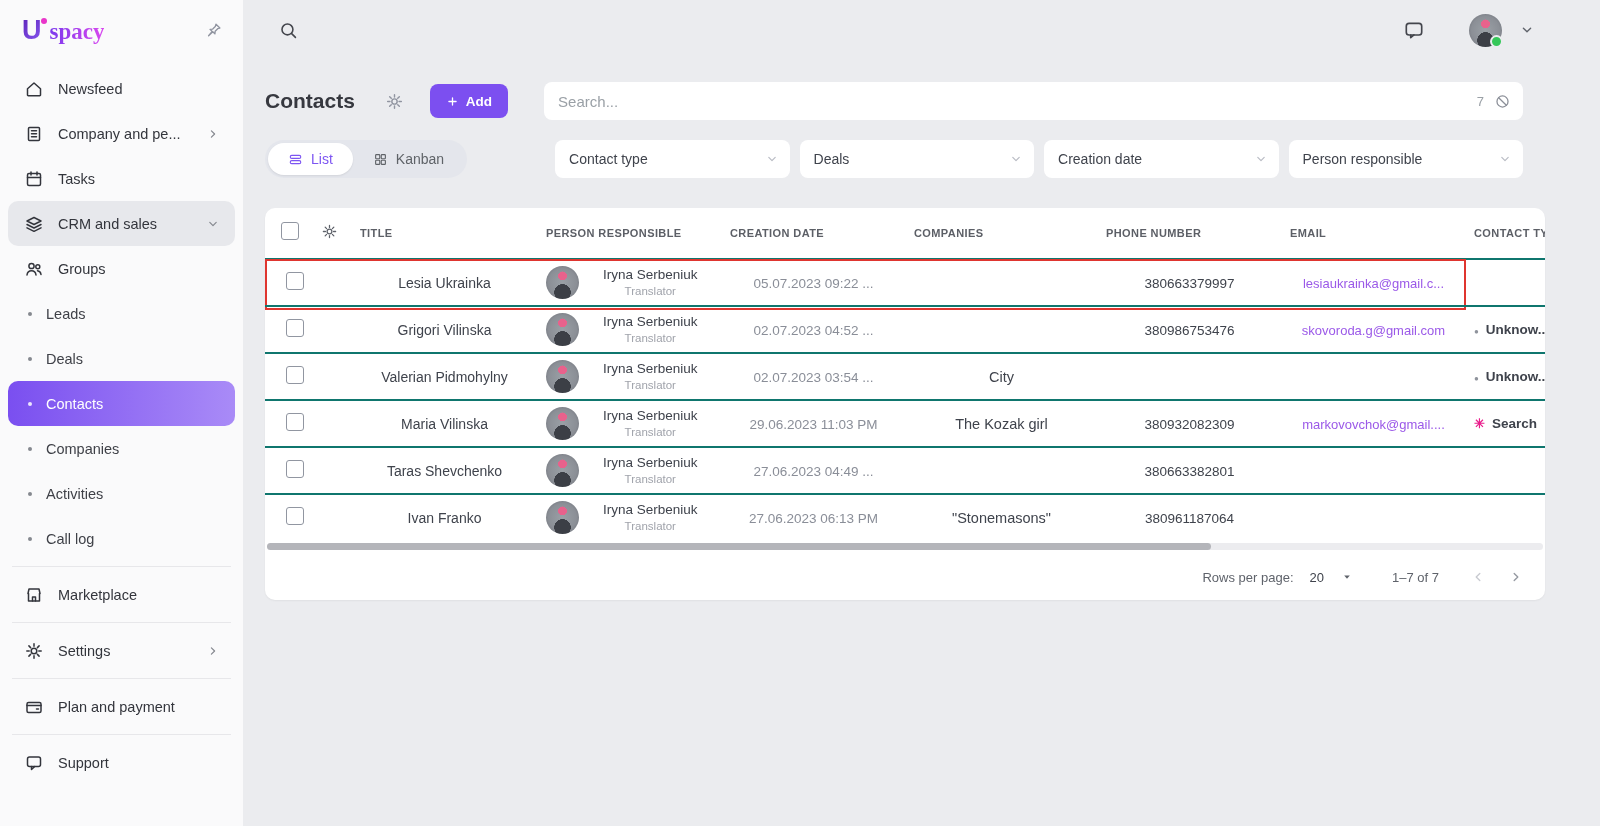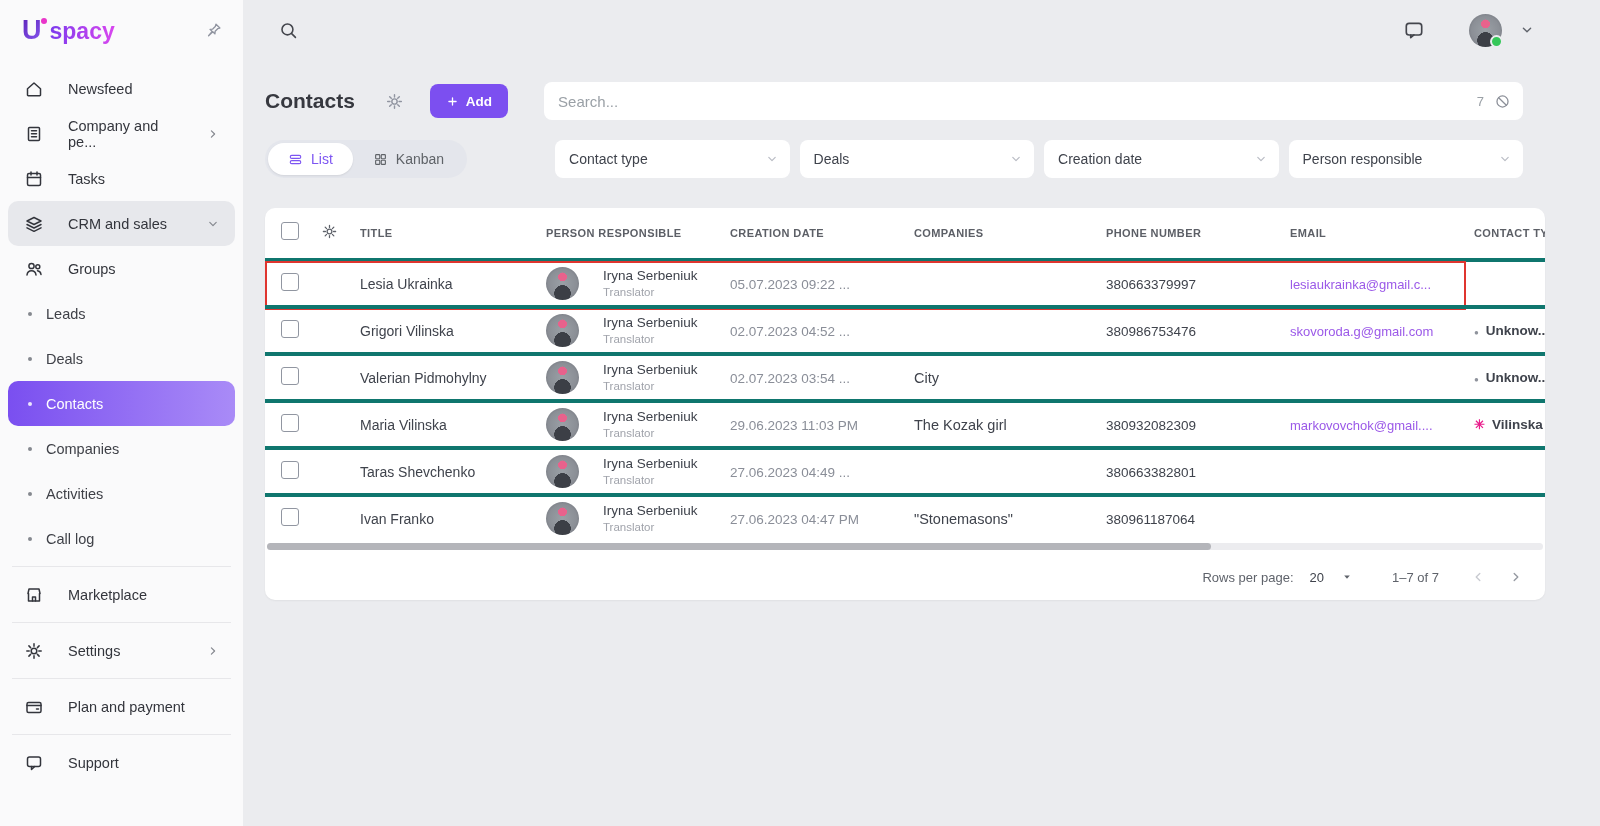--- a/index.html
+++ b/index.html
@@ -8,25 +8,25 @@
 
   .ic { width:20px; height:20px; fill:none; stroke:currentColor; stroke-width:1.5; stroke-linecap:round; stroke-linejoin:round; flex:0 0 auto; }
   .ic.sm { width:17px; height:17px; }
 
   
   .sidebar { width:243px; height:100%; background:#fafafb; flex:0 0 auto; }
   .logo-row { height:60px; display:flex; align-items:center; justify-content:space-between; padding:0 20px 0 22px; }
   .logo { display:flex; align-items:baseline; cursor:pointer; }
   .logo-u { font-size:27px; font-weight:800; background:linear-gradient(135deg,#5b21b6,#8b5cf6); -webkit-background-clip:text; background-clip:text; color:transparent; position:relative; margin-right:2px; }
   .logo-u::after { content:""; position:absolute; top:3px; right:-5px; width:6px; height:6px; border-radius:50%; background:#e935c9; }
-  .logo-rest { font-size:23px; font-weight:700; margin-left:6px; background:linear-gradient(90deg,#7c3aed,#d946ef); -webkit-background-clip:text; background-clip:text; color:transparent; }
+  .logo-rest { font-size:23px; font-weight:700; margin-left:6px; background:linear-gradient(90deg,#7c3aed,#d946ef); -webkit-background-clip:text; background-clip:text; color:transparent;font-family:Liberation Serif, serif; }
   .pin { color:#9094a0; width:18px; height:18px; cursor:pointer; }
 
   .nav { padding:6px 0 0; }
-  .nav-item { height:45px; margin:0 8px; border-radius:10px; display:flex; align-items:center; gap:24px; padding:0 14px 0 16px; font-size:14.5px; color:#33353c; cursor:pointer; }
+  .nav-item { height:45px; margin:0 8px; border-radius:10px; display:flex; align-items:center; gap:14px; padding:0 14px 0 16px; font-size:14.5px; color:#33353c; cursor:pointer; }
   .nav-item .chev { margin-left:auto; color:#85888f; width:16px; height:16px; }
   .nav-item.expanded { background:#e7e8ec; }
   .sub-item { height:45px; margin:0 8px; border-radius:10px; display:flex; align-items:center; padding:0 14px 0 20px; font-size:14.5px; color:#3f4148; cursor:pointer; }
   .bullet { width:4px; height:4px; border-radius:50%; background:#85888f; margin-right:14px; flex:0 0 auto; }
   .sub-item.active { background:linear-gradient(90deg,#7a4ff0,#a98bf7); color:#ffffff; }
   .sub-item.active .bullet { background:rgba(255,255,255,.85); }
   .divider { height:1px; background:#e7e7ea; margin:5px 12px; }
 
   
   .main { flex:1; display:flex; flex-direction:column; min-width:0; }
@@ -63,21 +63,21 @@
   .tab.active { background:#fff; color:#7d55f2; box-shadow:0 1px 2px rgba(0,0,0,.08); font-weight:500; }
   .tab .ic { width:15px; height:15px; }
   .filters { display:flex; gap:10px; flex:1; margin-left:88px; margin-right:22px; }
   .filter { flex:1; height:38px; background:#fff; border-radius:8px; display:flex; align-items:center; justify-content:space-between; padding:0 10px 0 14px; font-size:14px; color:#3f434c; cursor:pointer; }
   .filter .chev { color:#b9bcc4; width:16px; height:16px; }
 
   
   .card { margin-top:30px; background:#fff; border-radius:10px; box-shadow:0 1px 2px rgba(0,0,0,.05); overflow:hidden; position:relative; }
   .thead, .trow { display:grid; grid-template-columns:44px 38px 182px 184px 184px 192px 184px 184px 1fr; align-items:center; }
   .thead { height:50px; }
-  .trow { height:47px; border-top:4px solid #0f766e; position:relative; cursor:pointer; }
+  .trow { height:47px; border-top:2px solid #0f766e; position:relative; cursor:pointer;text-align:center; }
   .cell { padding-left:17px; overflow:hidden; white-space:nowrap; position:relative; min-width:0; }
   .c-check { padding-left:16px; }
   .c-gear { padding-left:12px; color:#5f636b; }
   .c-title { padding-left:13px; }
   .th { font-size:11px; font-weight:700; letter-spacing:.4px; color:#5c5f66; }
   .sep::before { content:""; position:absolute; left:0; top:17px; width:1px; height:16px; background:#dcdde1; }
   .checkbox { width:18px; height:18px; border:1.5px solid #9196a1; border-radius:3px; background:#fff; display:inline-block; cursor:pointer; }
 
   .t-title { font-size:14px; color:#3f434c; }
   .person-wrap { display:flex; align-items:center; gap:24px; }
@@ -482,21 +482,21 @@
         </span>
       </div>
     </div>
     <div class="cell"><span class="t-date">29.06.2023 11:03 PM</span></div>
     <div class="cell"><span class="t-comp">The Kozak girl</span></div>
     <div class="cell"><span class="t-phone">380932082309</span></div>
     <div class="cell t-email"><a href="#">markovovchok@gmail....</a></div>
     <div class="cell">
       <span class="t-type">
         <span class="type-icon" data-icon="pink-asterisk"></span>
-        <span>Vilinska</span>
+        <span>Search</span>
       </span>
     </div>
   </div>
 
   <div class="trow">
     <div class="cell c-check"><span class="checkbox"></span></div>
     <div class="cell c-gear"></div>
     <div class="cell c-title"><span class="t-title">Taras Shevchenko</span></div>
     <div class="cell">
       <div class="person-wrap">
@@ -525,21 +525,21 @@
     <div class="cell c-title"><span class="t-title">Ivan Franko</span></div>
     <div class="cell">
       <div class="person-wrap">
         <span class="avatar"></span>
         <span>
           <span class="p-name">Iryna Serbeniuk</span>
           <span class="p-role">Translator</span>
         </span>
       </div>
     </div>
-    <div class="cell"><span class="t-date">27.06.2023 04:47 PM</span></div>
+    <div class="cell"><span class="t-date">27.06.2023 06:13 PM</span></div>
     <div class="cell"><span class="t-comp">"Stonemasons"</span></div>
     <div class="cell"><span class="t-phone">380961187064</span></div>
     <div class="cell t-email"><a href="#"></a></div>
     <div class="cell">
       <span class="t-type">
 
         <span></span>
       </span>
     </div>
   </div>

